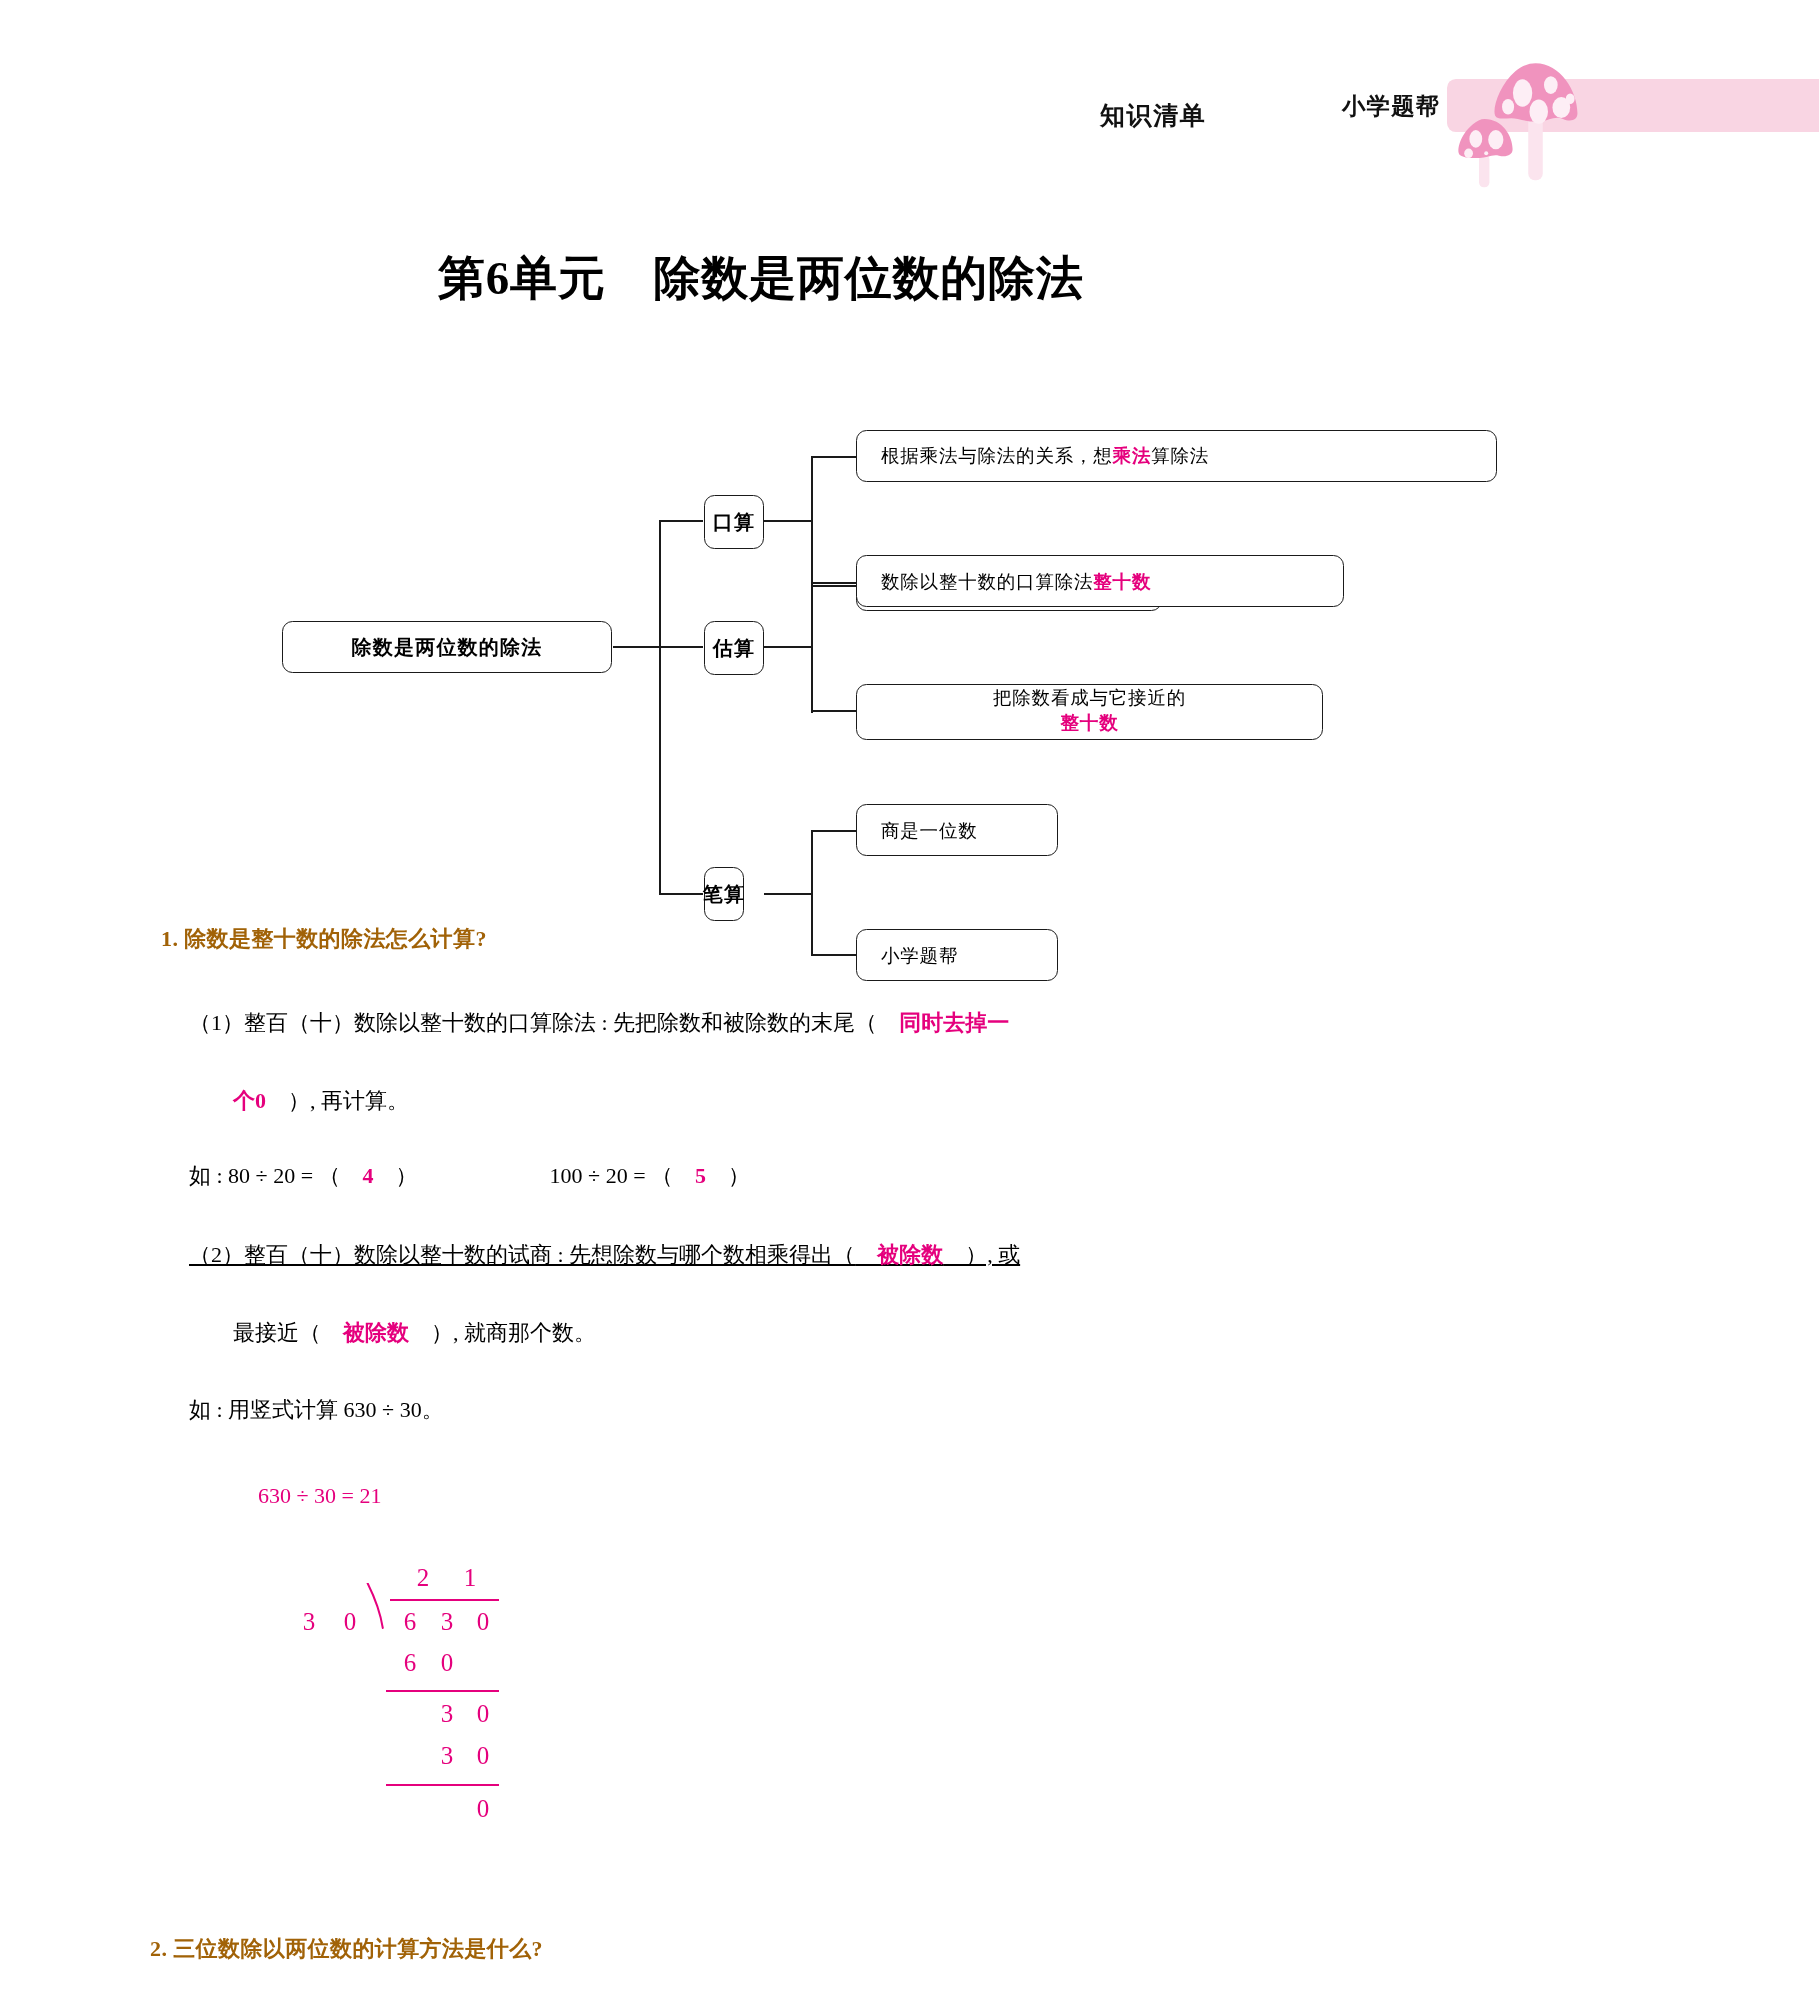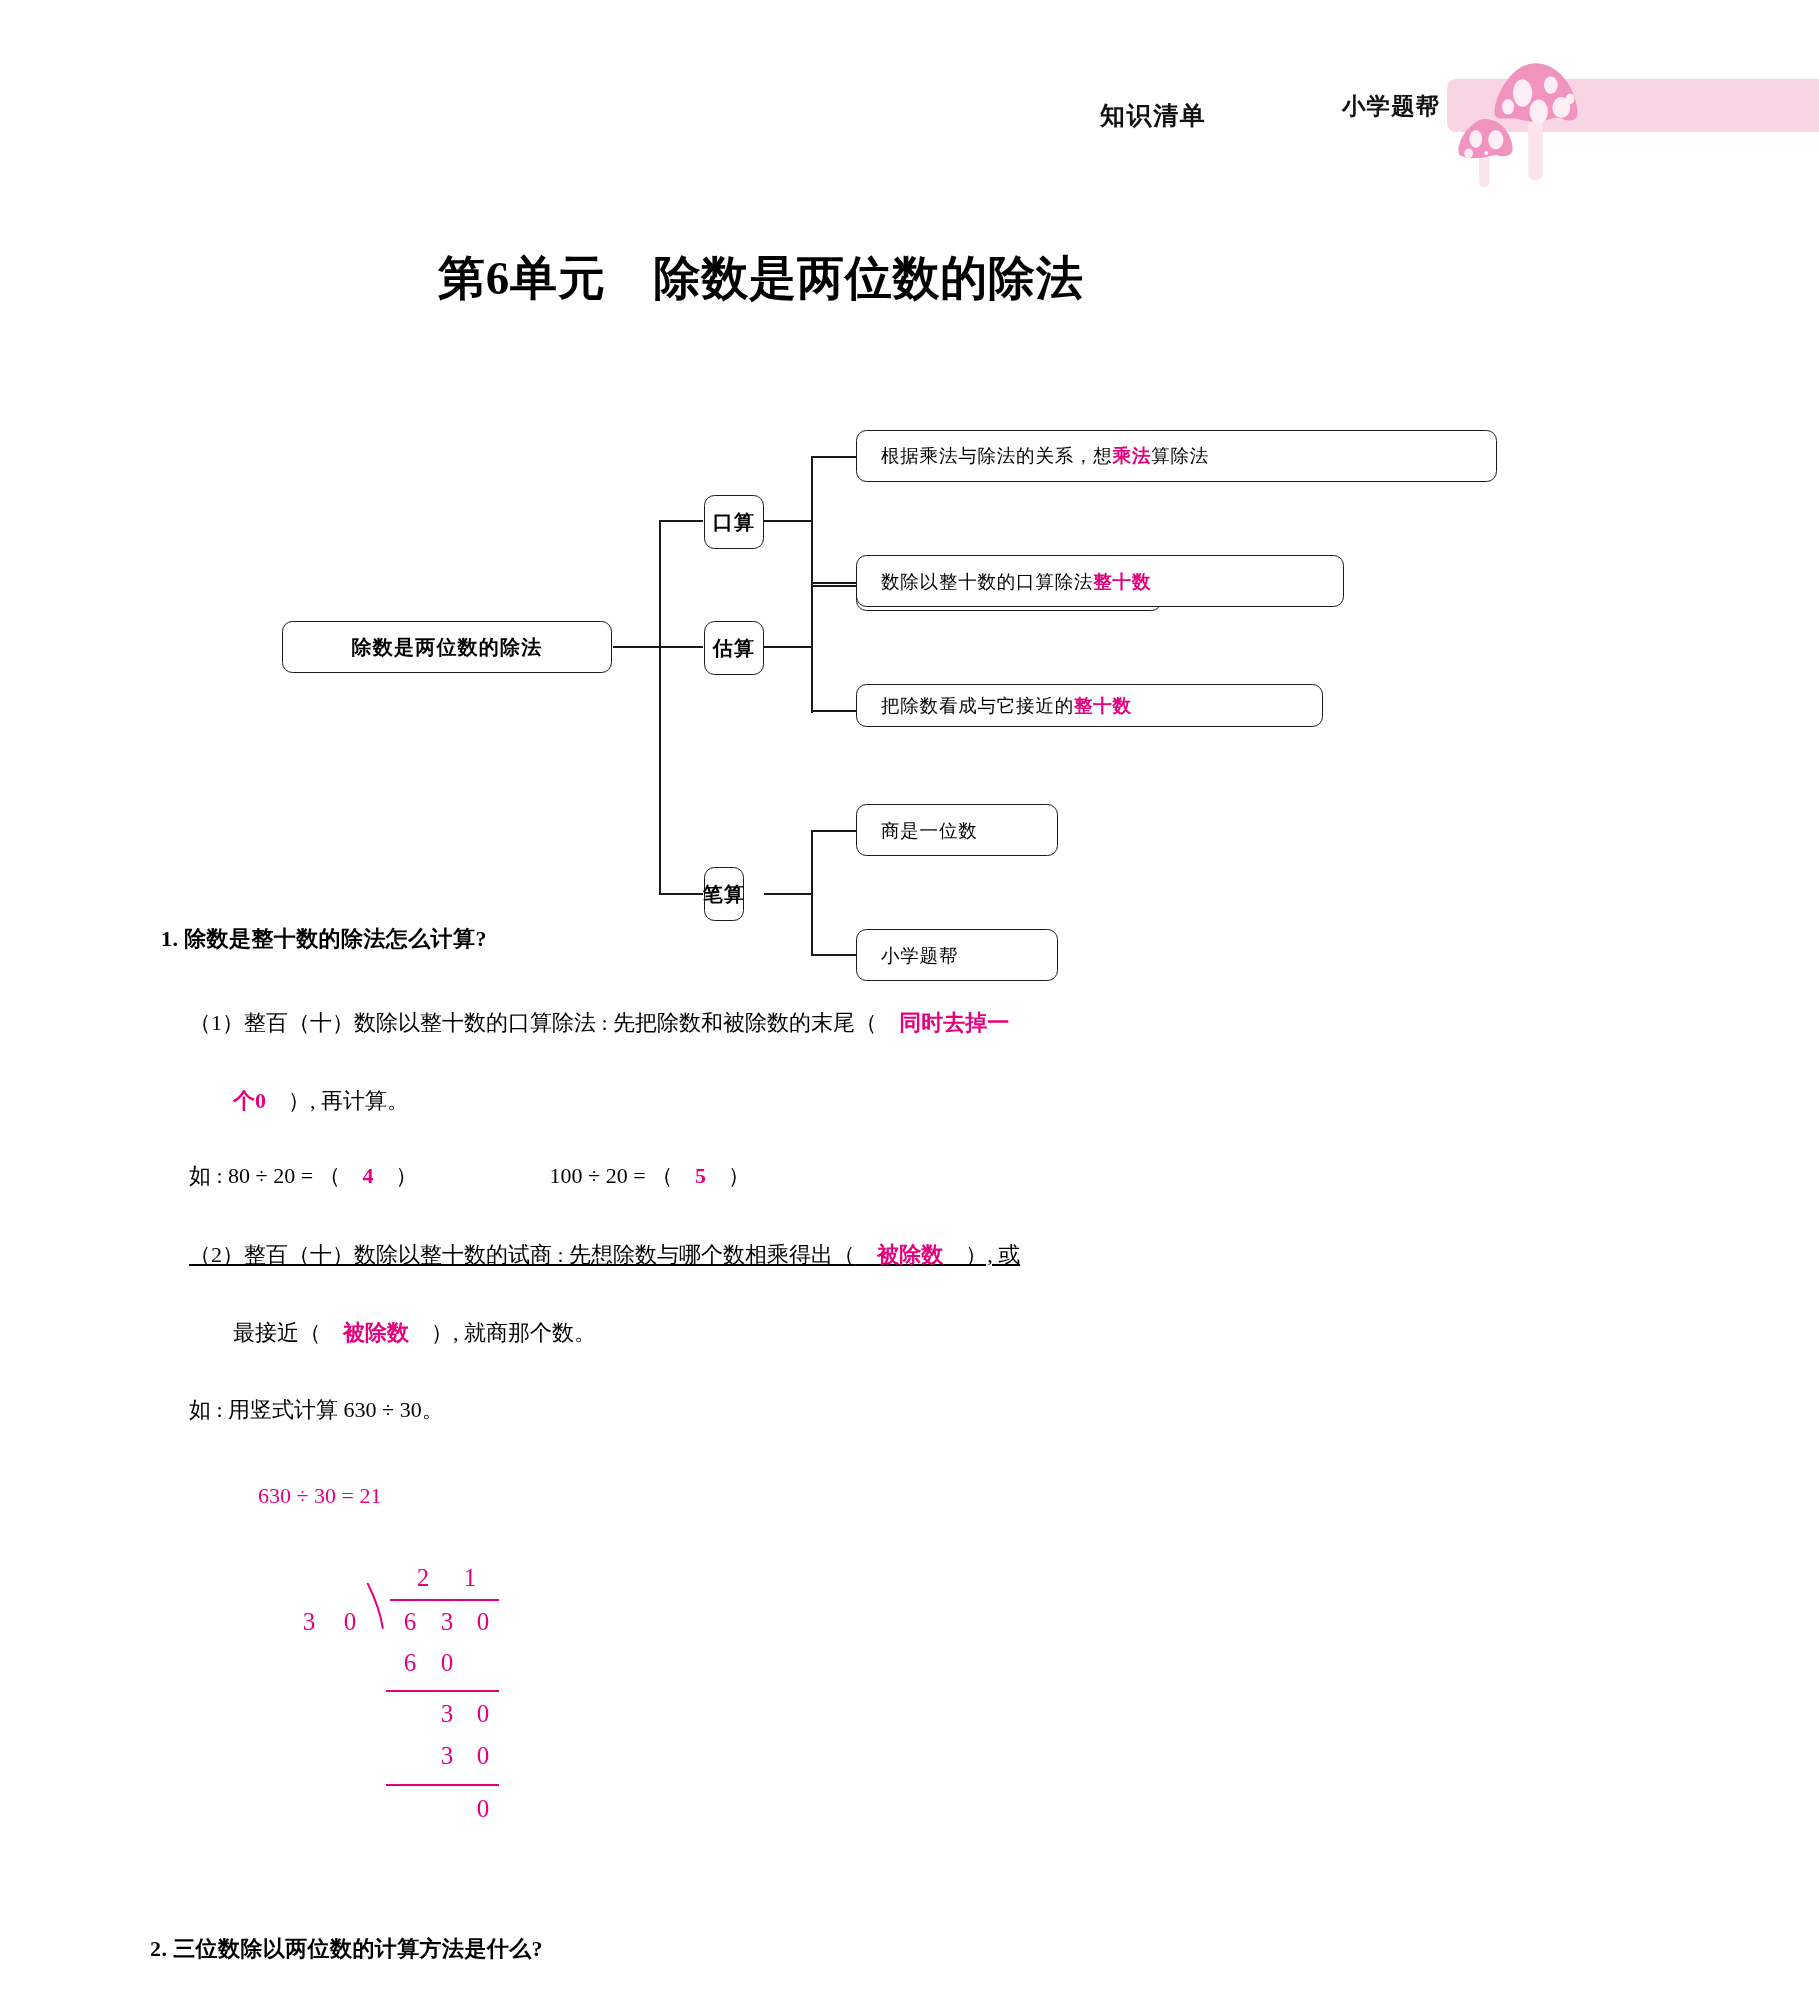--- a/index.html
+++ b/index.html
@@ -58,21 +58,21 @@
   .node.mid  { font-size:20px; letter-spacing:1.2px; }
   .node.leaf { font-size:18.5px; letter-spacing:0.8px; font-weight:normal;
                font-family:"Liberation Serif", serif; padding:0 24px; justify-content:flex-start;text-align:center; }
   .hl { color:#e5007d; font-weight:bold; }
   .ln { position:absolute; background:#1a1a1a; }
 
   
   .qhead {
     position:absolute;
     font-family:"Liberation Serif", serif;
-    font-size:22px; font-weight:bold; color:#000000; letter-spacing:0.4px;
+    font-size:22px; font-weight:bold; color:#a16207; letter-spacing:0.4px;
     white-space:nowrap;
   }
   .line {
     position:absolute;
     font-family:"Liberation Serif", serif;
     font-size:22px; color:#000000; letter-spacing:0px;
     white-space:nowrap;
   }
   .blank { color:#e5007d; font-weight:bold; }
 
@@ -154,21 +154,21 @@
   </div>
   <div class="ln" style="left:764px; top:243px; width:48px; height:1.6px;"></div>
   <div class="ln" style="left:811px; top:179px; width:1.6px; height:131px;"></div>
   <div class="ln" style="left:811px; top:179px; width:45px; height:1.6px;"></div>
   <div class="ln" style="left:811px; top:307px; width:45px; height:1.6px;"></div>
 
   <div class="node leaf" style="left:856px; top:152px; width:488px; height:52px;">
     <span>数除以整十数的口算除法</span>
       <span class="hl">整十数</span>
   </div>
-  <div class="node leaf" style="left:856px; top:281px; width:467px; height:43px;">
+  <div class="node leaf" style="left:856px; top:281px; width:467px; height:56px;flex-direction:column;">
     <span>把除数看成与它接近的</span>
       <span class="hl">整十数</span>
   </div>
 
   <div class="node mid" style="left:704px; top:464px; width:40px; height:54px;">
     <span>笔算</span>
   </div>
   <div class="ln" style="left:764px; top:490px; width:48px; height:1.6px;"></div>
   <div class="ln" style="left:811px; top:427px; width:1.6px; height:126px;"></div>
   <div class="ln" style="left:811px; top:427px; width:45px; height:1.6px;"></div>

